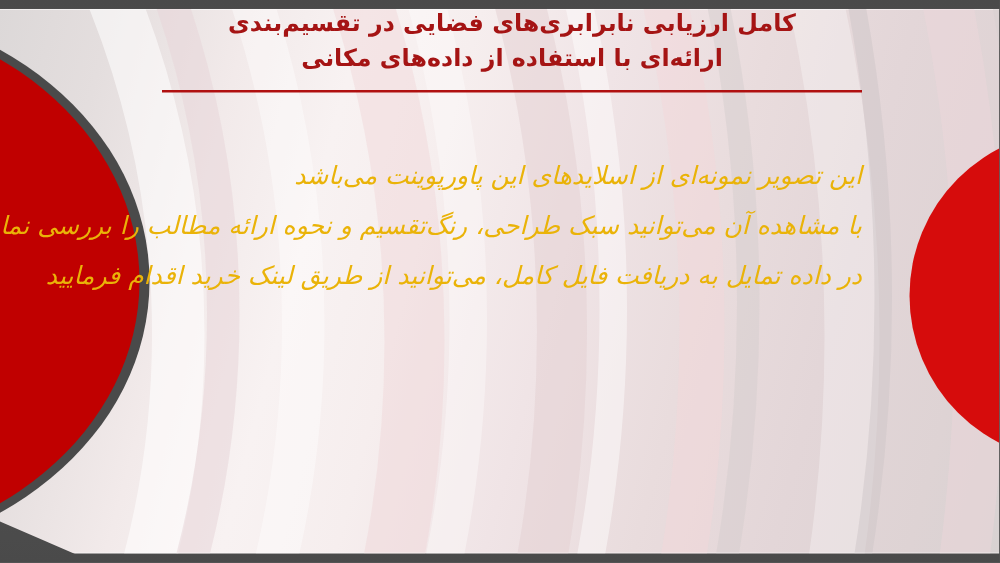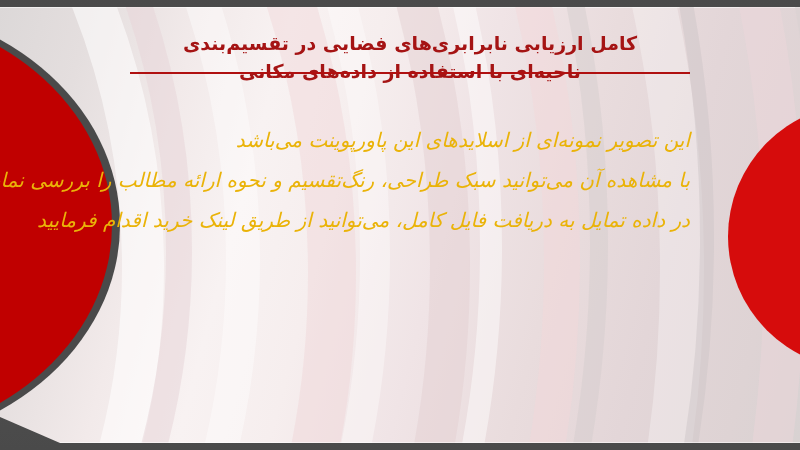--- a/index.html
+++ b/index.html
@@ -95,21 +95,20 @@
   }
 
   
   .title-block {
     position: absolute;
     left: 120px;
     top: 5px;
     width: 580px;
     text-align: center;
     z-index: 6;
-    margin-top: 24px;
   }
   .title-line {
     color: #a51414;
     font-size: 19px;
     font-weight: bold;
     line-height: 28px;
     white-space: nowrap;
     direction: rtl;
   }
   .title-rule {
@@ -183,21 +182,21 @@
     <div class="panel-bottom-edge"></div>
   </div>
 
   <div class="lens-wrap">
     <div class="lens-outline"></div>
     <div class="lens-fill"></div>
   </div>
 
   <div class="title-block">
     <div class="title-line">کامل ارزیابی نابرابری‌های فضایی در تقسیم‌بندی</div>
-    <div class="title-line">ناحیه‌ای با استفاده از داده‌های مکانی</div>
+    <div class="title-line">ارائه‌ای با استفاده از داده‌های مکانی</div>
   </div>
   <div class="title-rule"></div>
 
   <div class="body-block">
     <div class="body-line">این تصویر نمونه‌ای از اسلایدهای این پاورپوینت می‌باشد</div>
     <div class="body-line">با مشاهده آن می‌توانید سبک طراحی، رنگ‌تقسیم و نحوه ارائه مطالب را بررسی نمایید</div>
     <div class="body-line">در داده تمایل به دریافت فایل کامل، می‌توانید از طریق لینک خرید اقدام فرمایید</div>
   </div>
 
 </div>

